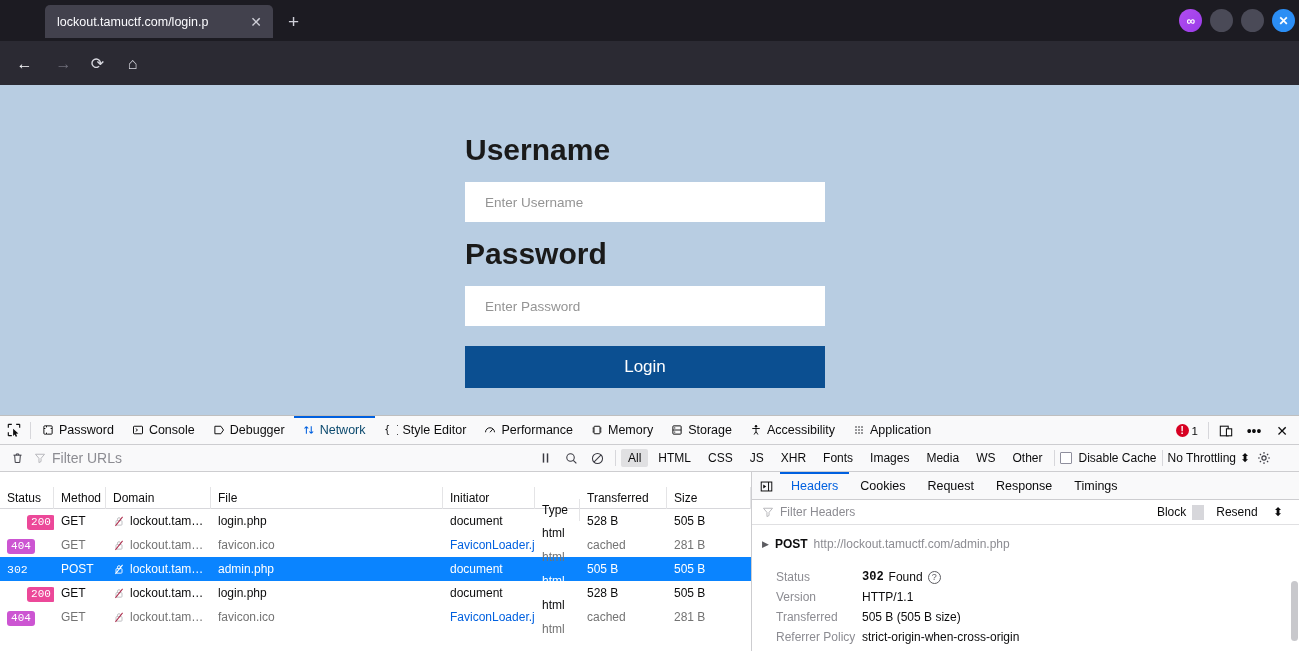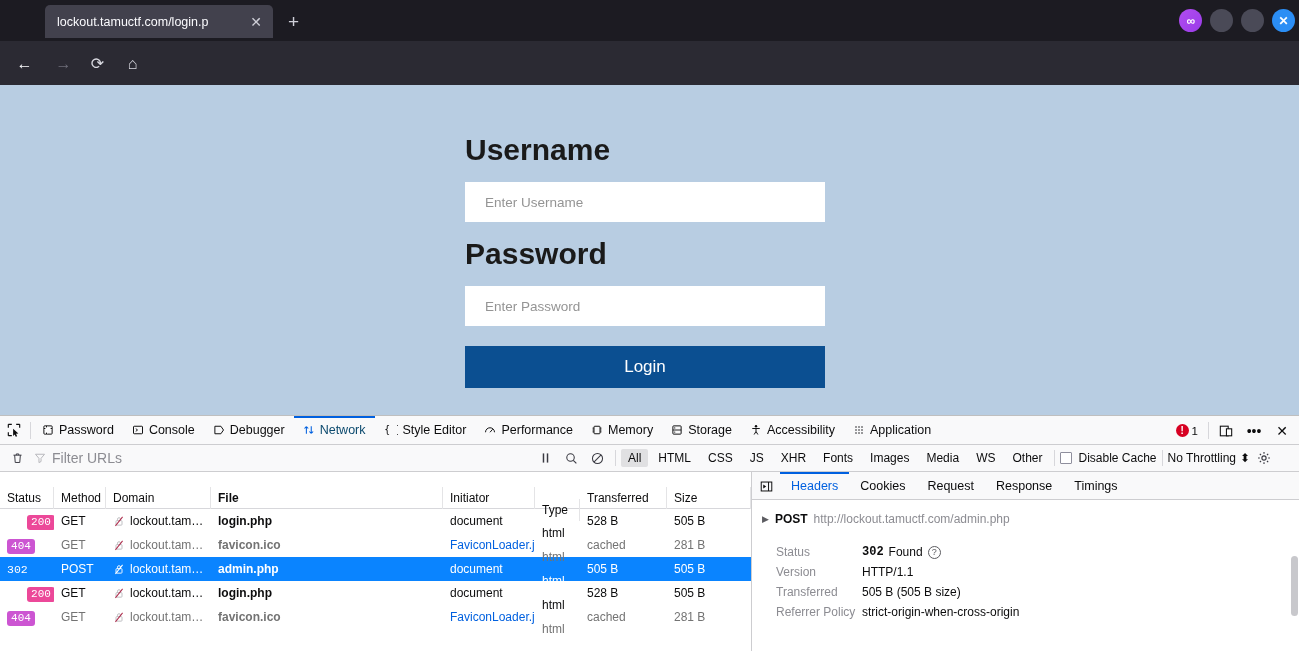--- a/index.html
+++ b/index.html
@@ -180,21 +180,21 @@
     font-size: 12px; color: #0c0c0d;
   }
   .net-head > div { border-right: 1px solid #e4e4e6; height: 22px; line-height: 22px; padding-left: 7px; overflow: hidden; white-space: nowrap; cursor: pointer; }
   .row { display: flex; height: 24px; align-items: center; font-size: 12px; color: #0c0c0d; cursor: pointer; }
   .row.sel { background: #0a84ff; color: #fff; }
   .row.dim { color: #737373; }
   .row > div { height: 24px; line-height: 24px; padding-left: 7px; overflow: hidden; white-space: nowrap; }
   .c-status { width: 54px; }
   .c-method { width: 52px; }
   .c-domain { width: 105px; display: flex !important; align-items: center; gap: 5px; }
-  .c-file { width: 232px; font-weight: bold; }
+  .c-file { width: 232px; }
   .c-init { width: 92px; }
   .c-type { width: 45px; margin-top: 24px; }
   .c-trans { width: 87px; }
   .c-size { width: 84px; }
   .badge {
     display: inline-block; min-width: 28px; text-align: center;
     border-radius: 3px; font-size: 11px; line-height: 15px; padding: 0 4px;
     color: #fff; font-family: "Liberation Mono", monospace;
   }
   .b-200 { background: #ec4899; margin-left: 20px; }
@@ -616,20 +616,31 @@
         </div>
         <div id="det-tab-list" style="display:flex;align-items:center;">
             <div class="det-tab active">Headers</div>
             <div class="det-tab">Cookies</div>
             <div class="det-tab">Request</div>
             <div class="det-tab">Response</div>
             <div class="det-tab">Timings</div>
           </div>
       </div>
 
+      <div class="det-filter">
+        <svg class="fi" viewBox="0 0 16 16">
+          <path d="M2 3h12l-4.6 5.5v4.2l-2.8 1.4V8.5Z" fill="none" stroke="#b1b1b5" stroke-width="1.2"></path>
+        </svg>
+        <input type="text" placeholder="Filter Headers" style="">
+        <div class="det-actions">
+          <span>Block</span>
+          <span class="divd"></span>
+          <span><span>Resend</span> <span>⬍</span></span>
+        </div>
+      </div>
 
       <div class="det-content">
         <div class="det-url">
           <span class="caret">▶</span>
           <span class="det-method">POST</span>
           <span class="det-link">http://lockout.tamuctf.com/admin.php</span>
         </div>
         <div id="det-fields" style="margin-top:13px;">
             <div class="kv">
               <div class="k">Status</div>

